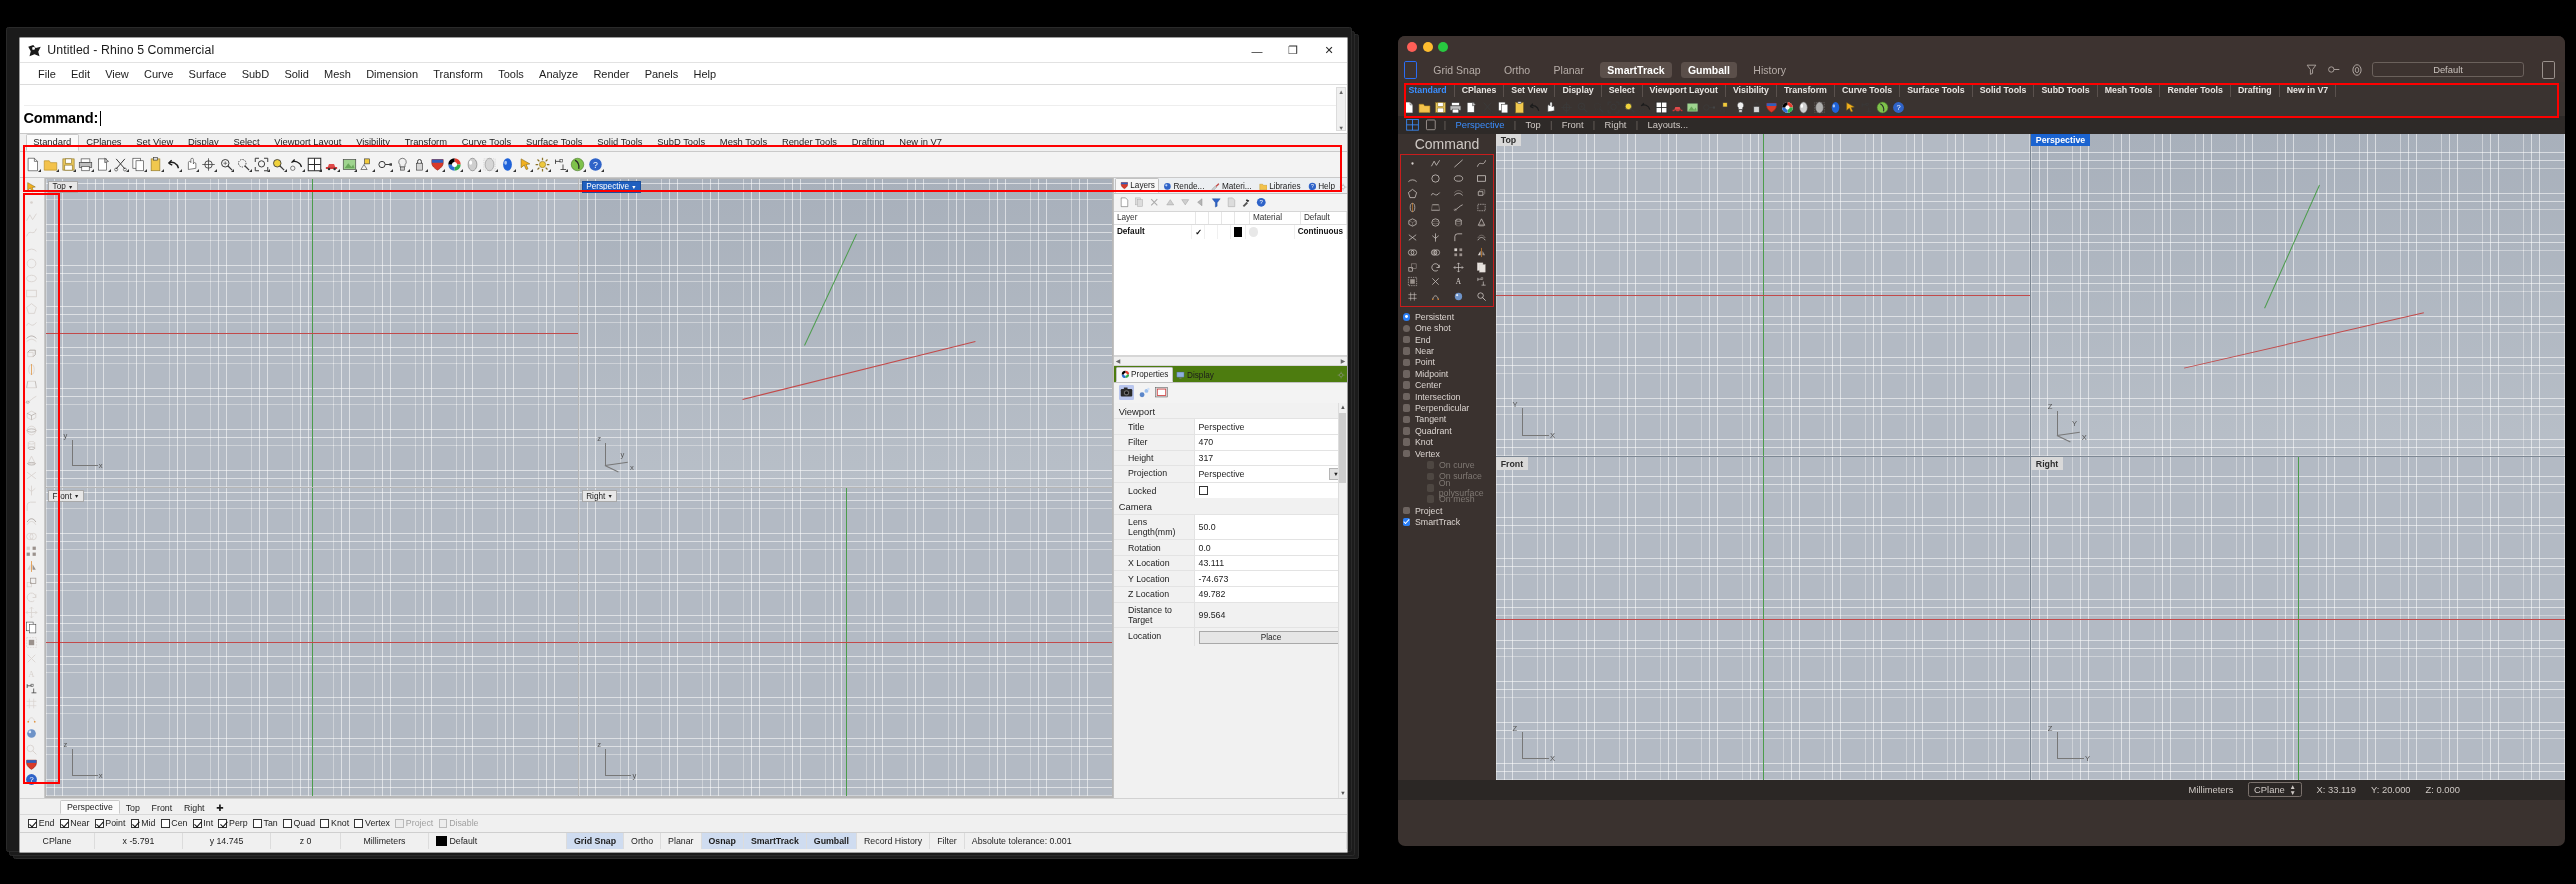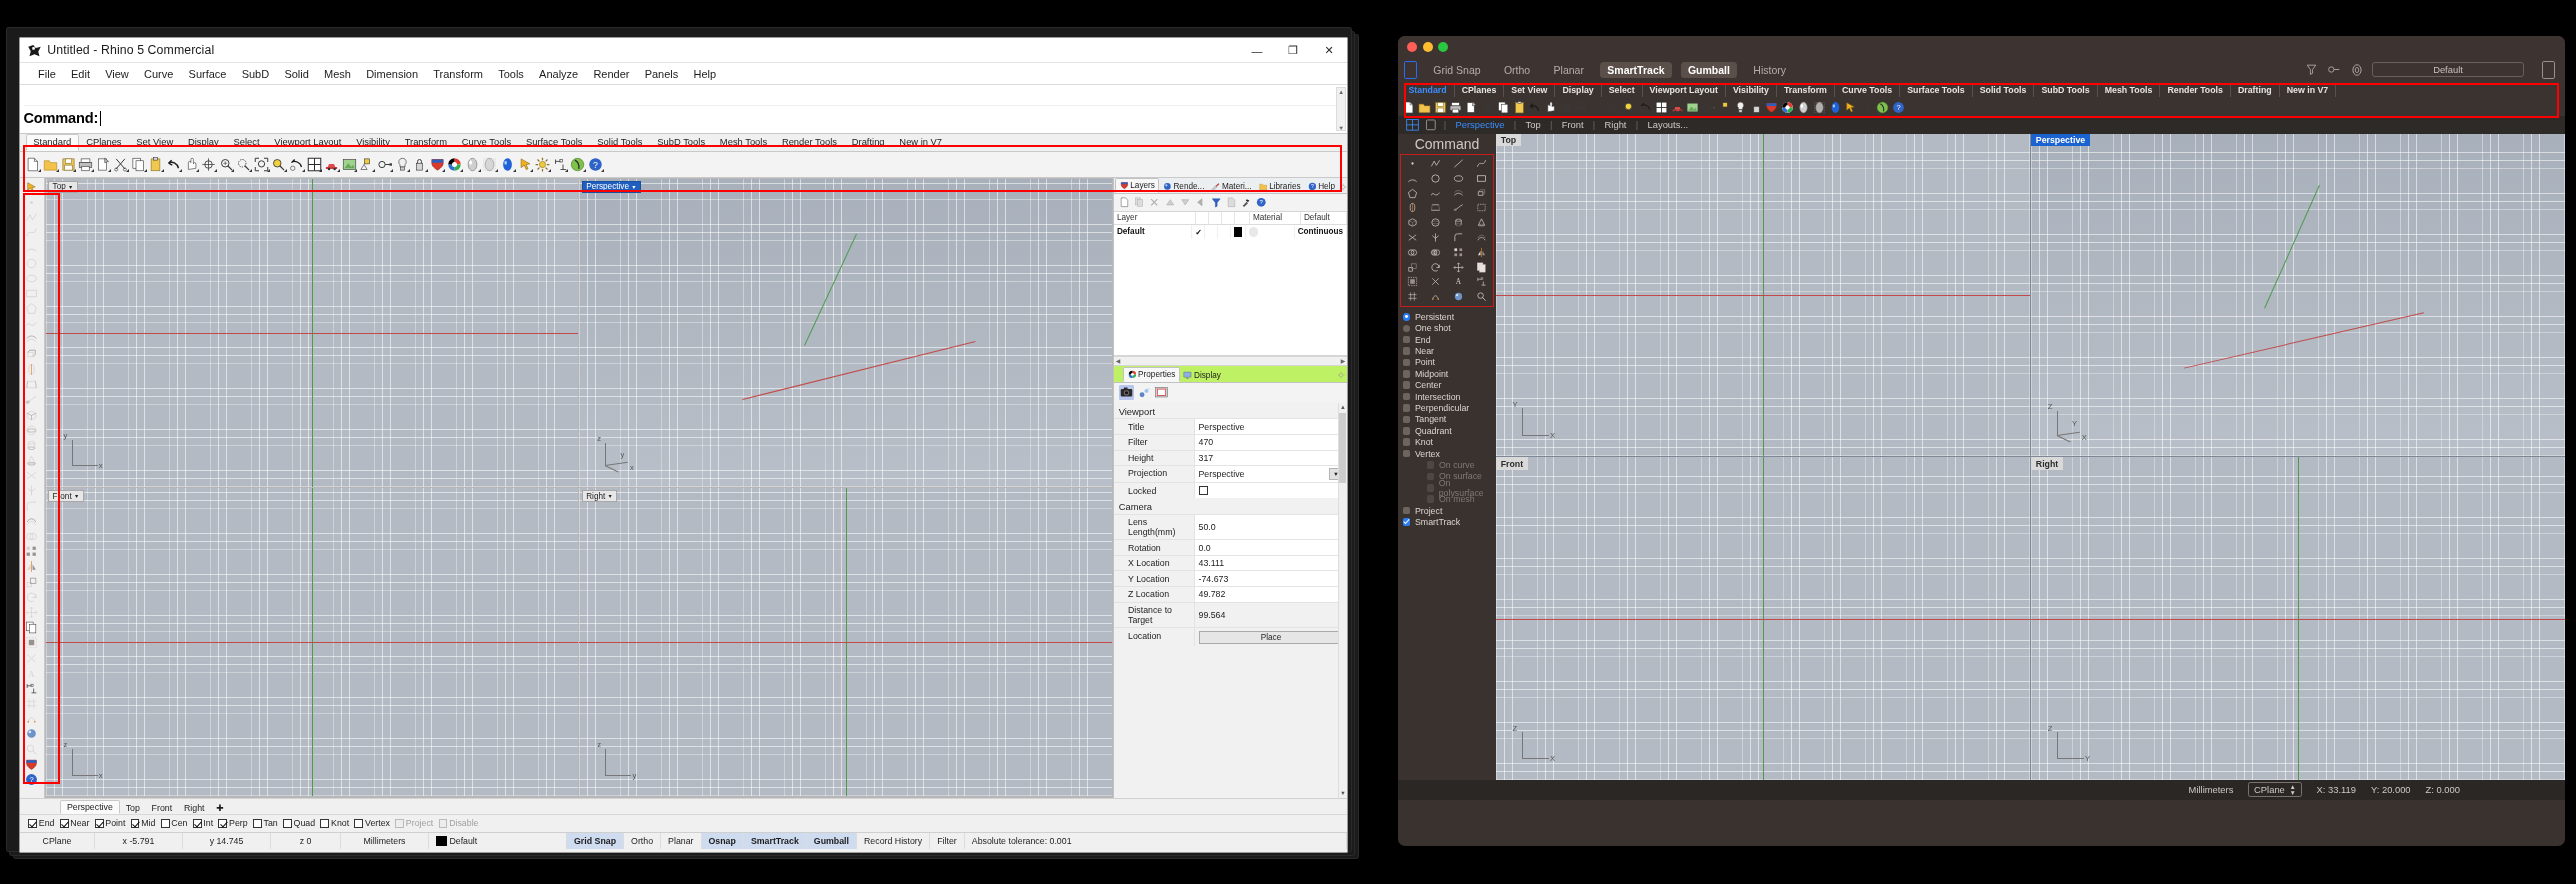--- a/index.html
+++ b/index.html
@@ -85,21 +85,21 @@
   .rp-toolrow { height:17.6px; display:flex; align-items:center; gap:2.3px; padding-left:3.5px; background:#f3f3f3; border-bottom:0.6px solid #d6d6d6;}
   .rp-toolrow .ri { width:13px; height:13px; display:flex; align-items:center; justify-content:center;}
   .layer-table { font-size:8.2px; background:#fff; flex:0 0 auto;}
   .layer-head { display:flex; border-bottom:0.6px solid #dcdcdc; background:#fff; color:#333;}
   .layer-head div { padding:1.8px 2.9px; border-right:0.6px solid #e6e6e6; }
   .layer-row { display:flex; font-weight:bold; color:#111; }
   .layer-row div { padding:1.8px 2.9px; border-right:0.6px solid #f0f0f0; }
   .layer-blank { background:#fff; height:117px; border-bottom:0.6px solid #d6d6d6;}
   .rp-hscroll { height:10.5px; background:#f0f0f0; border-top:0.6px solid #d6d6d6; border-bottom:0.6px solid #d6d6d6; display:flex; align-items:center; justify-content:space-between; padding:0 1.8px; color:#666; font-size:5.9px;}
 
-  .props-tabs { display:flex; align-items:flex-end; height:16.4px; background:#bef264; border-bottom:0.6px solid #c2c2c2; padding-left:9px; position:relative;}
+  .props-tabs { display:flex; align-items:flex-end; height:16.4px; background:#4d7c0f; border-bottom:0.6px solid #c2c2c2; padding-left:2px; position:relative;}
   .props-iconrow { height:20px; display:flex; align-items:center; gap:2.9px; padding-left:4.7px; background:#f3f3f3; }
   .props-iconrow .pi { width:15px; height:15px; display:flex; align-items:center; justify-content:center; }
   .props-iconrow .pi.sel { background:#b9c6ee; border-radius:1.2px;}
   .props-body { flex:1; overflow:hidden; background:#f1f1f1; position:relative;}
   .prop-section { font-size:9.4px; color:#222; padding:2.9px 4.7px 1.8px 4.7px;}
   .prop-row { display:flex; align-items:stretch; border-top:0.6px solid #e3e3e3; font-size:8.8px;}
   .prop-key { width:80px; padding:2.3px 2.3px 2.3px 14px; color:#222; }
   .prop-val { flex:1; background:#fff; padding:2.3px 3.5px; color:#222; border-left:0.6px solid #e3e3e3; display:flex; align-items:center;}
   .prop-val.plain { background:#f1f1f1; }
   .prop-val .ddn { margin-left:auto; width:15px; height:11.7px; background:#e1e1e1; border:0.6px solid #b5b5b5; display:flex; align-items:center; justify-content:center; font-size:5.9px;}

